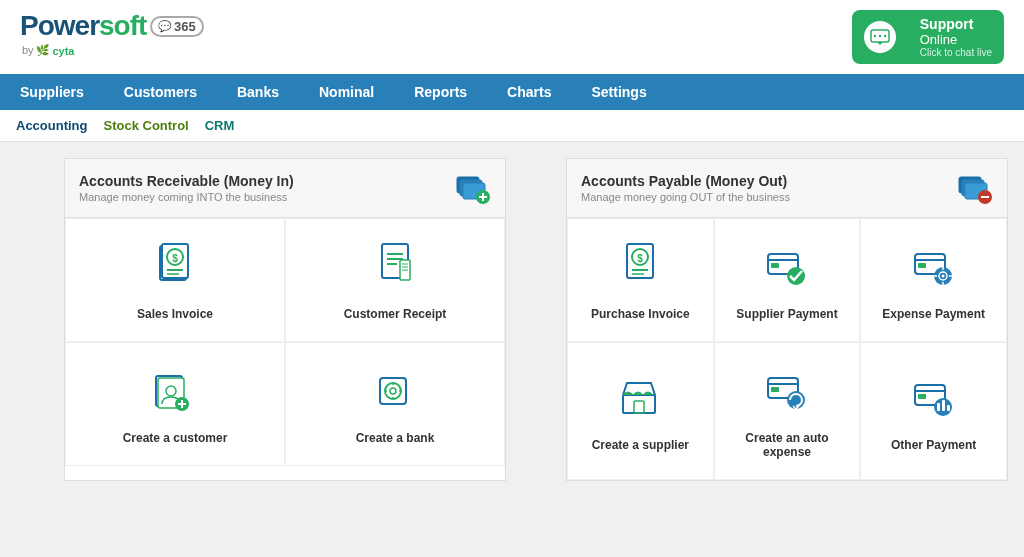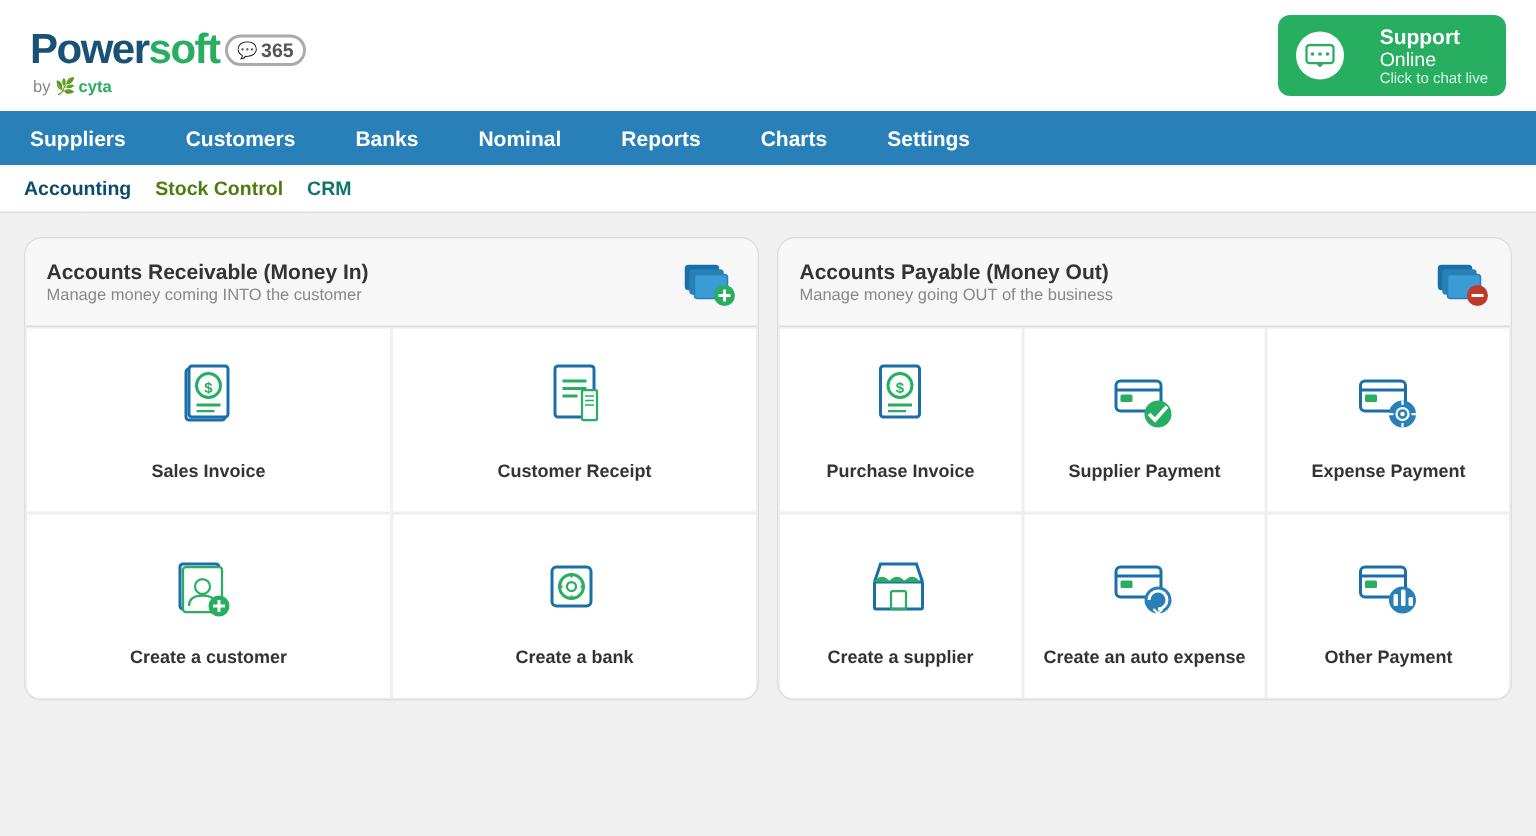--- a/index.html
+++ b/index.html
@@ -1,19 +1,19 @@
 <!DOCTYPE html>
 <html><head>
   <meta charset="utf-8">
   <style>
     * { box-sizing: border-box; margin: 0; padding: 0; }
     body { font-family: Arial, sans-serif; background: #f0f0f0; font-size: 14px; }
 
     
-    .header { background: #fff; padding: 10px 20px; display: flex; align-items: flex-end; justify-content: space-between; }
+    .header { background: #fff; padding: 10px 20px; display: flex; align-items: flex-start; justify-content: space-between; }
     .logo-area { display: flex; flex-direction: column; align-items: flex-start; }
     .logo-text { font-size: 28px; font-weight: bold; color: #1a5276; letter-spacing: -1px; }
     .logo-text span { color: #27ae60; }
     .logo-badge { display: inline-flex; align-items: center; gap: 2px; border: 2px solid #aaa; border-radius: 20px; padding: 1px 6px; font-size: 13px; font-weight: bold; color: #555; margin-left: 4px; }
     .logo-by { font-size: 11px; color: #888; margin-top: 2px; margin-left: 2px; }
     .logo-cyta { color: #27ae60; font-weight: bold; }
     .support-box { background: #27ae60; border-radius: 8px; padding: 6px 12px; display: flex; align-items: center; gap: 24px; color: white; }
     .support-icon { background: white; border-radius: 50%; width: 32px; height: 32px; display: flex; align-items: center; justify-content: center; }
     .support-text { display: flex; flex-direction: column; }
     .support-title { font-size: 14px; font-weight: bold; }
@@ -28,21 +28,21 @@
     .sub-nav { padding: 8px 16px; background: #fff; border-bottom: 1px solid #ddd; display: flex; gap: 16px; }
     .sub-nav-item { color: #2980b9; font-size: 13px; font-weight: bold; cursor: pointer; }
     .sub-nav-item.active { color: #2980b9; }
     .sub-nav-item.green { color: #4d7c0f; }
     .sub-nav-item.teal { color: #0f766e; }
 
     
     .main { padding: 16px; display: flex; gap: 12px; }
 
     
-    .panel { background: #fff; border: 1px solid #ddd; border-radius: 12px; flex: 1; overflow: hidden; }
+    .panel { background: #fff; border: 1px solid #ddd; border-radius: 0; flex: 1; overflow: hidden; margin-left: 48px; }
     .panel-header { background: #f7f7f7; border-bottom: 1px solid #ddd; padding: 10px 14px; display: flex; align-items: center; justify-content: space-between; }
     .panel-title { font-size: 14px; font-weight: bold; color: #333; }
     .panel-subtitle { font-size: 11px; color: #888; margin-top: 2px; }
     .panel-icon { width: 38px; height: 38px; }
 
     
     .items-grid { display: grid; grid-template-columns: 1fr 1fr; }
     .items-grid-3 { display: grid; grid-template-columns: 1fr 1fr 1fr; }
     .grid-item { display: flex; flex-direction: column; align-items: center; justify-content: center; padding: 20px 10px; border: 1px solid #eee; cursor: pointer; min-height: 110px; }
     .grid-item-label { font-size: 12px; font-weight: bold; color: #333; margin-top: 8px; text-align: center; }
@@ -105,21 +105,21 @@
   <span class="sub-nav-item green">Stock Control</span>
   <span class="sub-nav-item teal">CRM</span>
 </div>
 
 <div class="main">
 
   <div class="panel">
     <div class="panel-header">
       <div>
         <div class="panel-title">Accounts Receivable (Money In)</div>
-        <div class="panel-subtitle">Manage money coming INTO the customer</div>
+        <div class="panel-subtitle">Manage money coming INTO the business</div>
       </div>
       <div class="panel-icon">
         
         <svg width="38" height="38" viewBox="0 0 38 38">
           <rect x="4" y="8" width="22" height="16" rx="2" fill="#1a6fa8" stroke="#1a6fa8" stroke-width="1"></rect>
           <rect x="7" y="11" width="22" height="16" rx="2" fill="#2980b9" stroke="#2980b9" stroke-width="1"></rect>
           <rect x="10" y="14" width="22" height="16" rx="2" fill="#3a9bd5" stroke="#2980b9" stroke-width="1"></rect>
           <circle cx="30" cy="28" r="7" fill="#27ae60"></circle>
           <line x1="30" y1="24" x2="30" y2="32" stroke="white" stroke-width="2"></line>
           <line x1="26" y1="28" x2="34" y2="28" stroke="white" stroke-width="2"></line>

